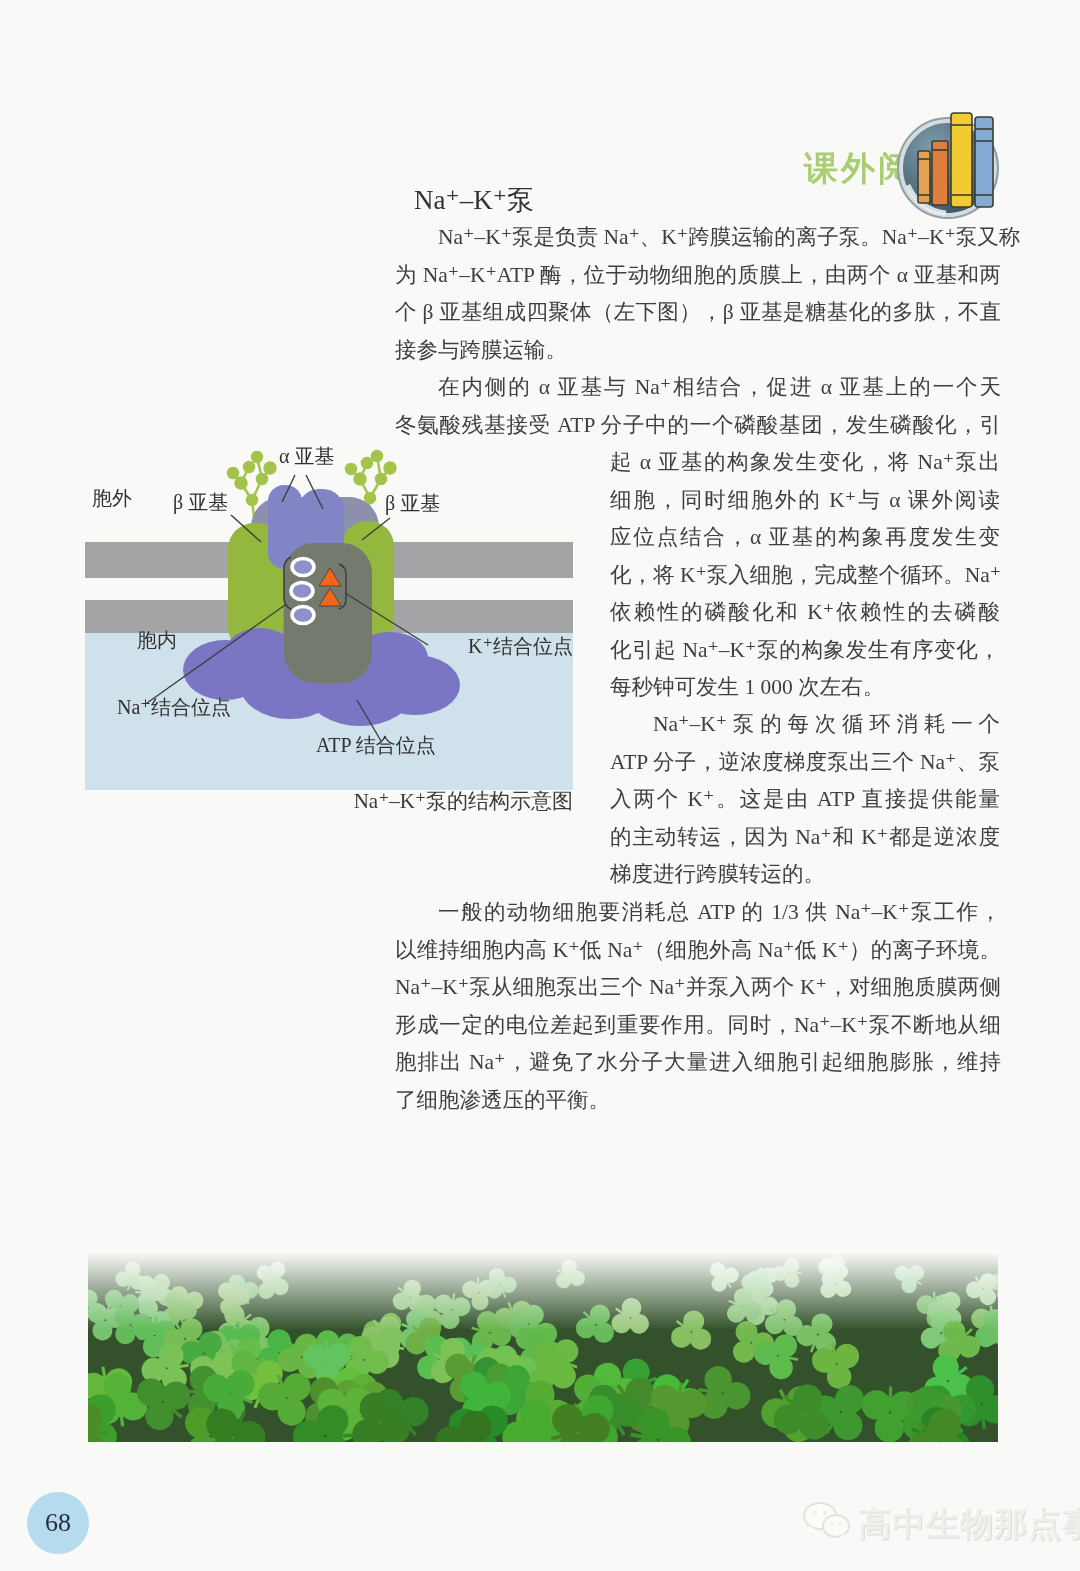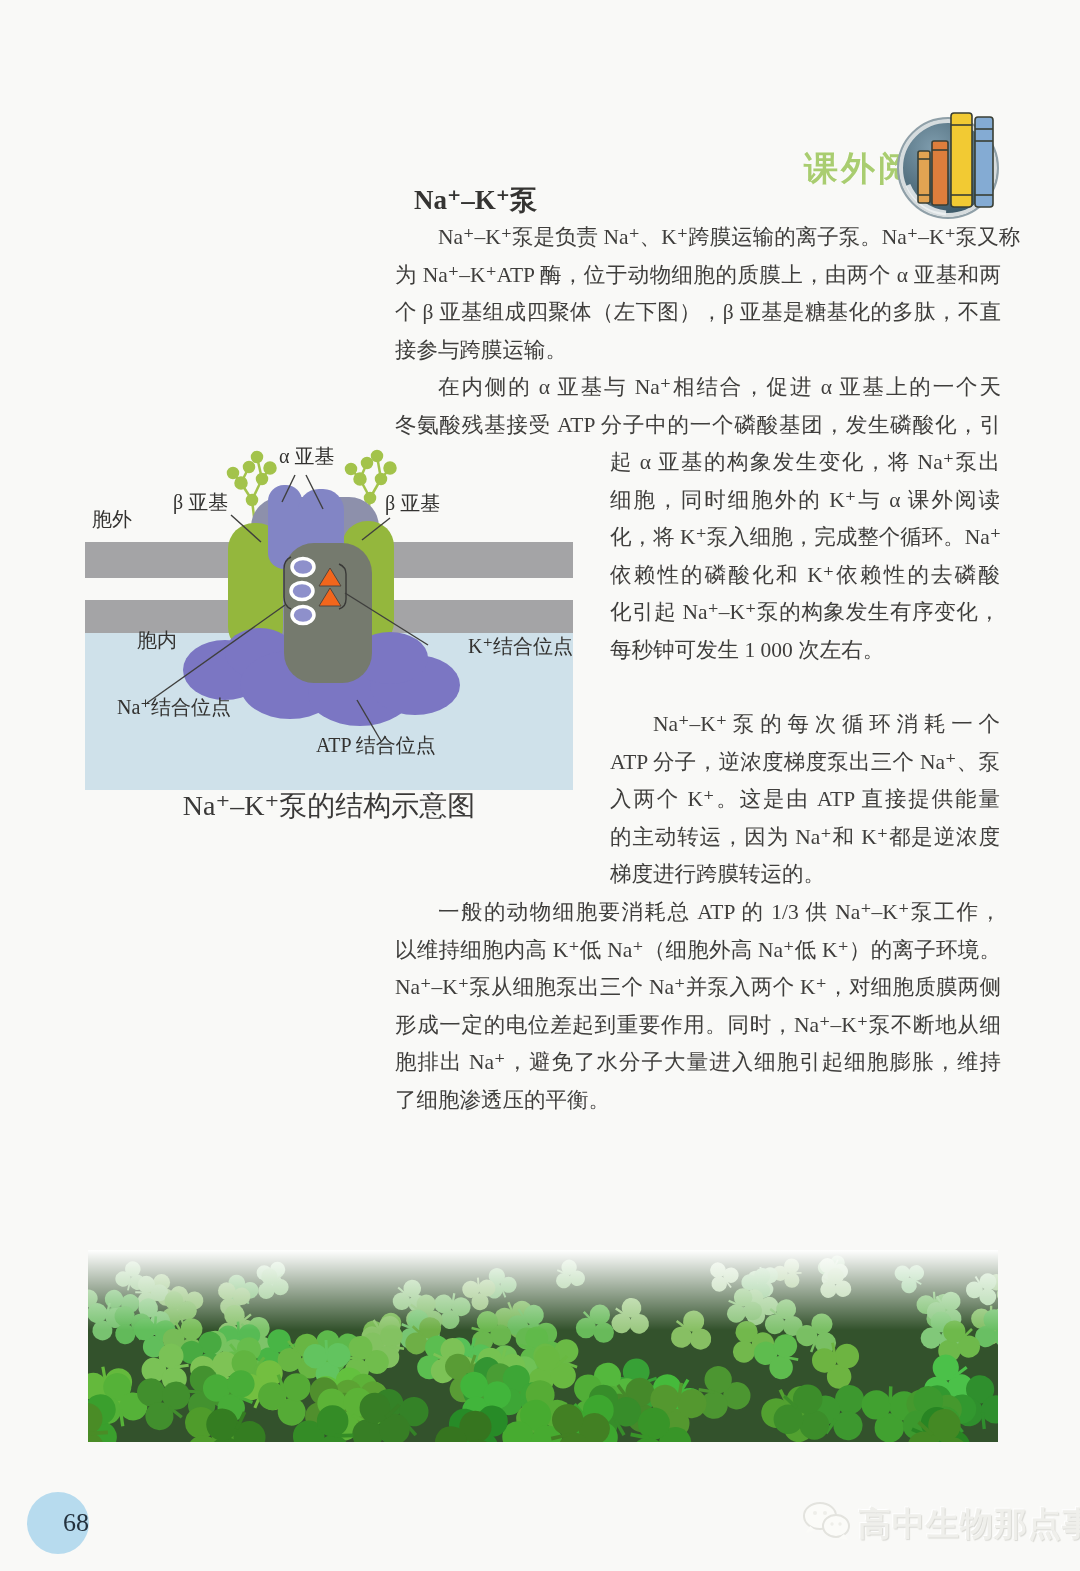--- a/index.html
+++ b/index.html
@@ -15,60 +15,60 @@
   .badge-label{
     position:absolute;left:804px;top:146px;
     font-family:"DejaVu Sans","Liberation Sans",sans-serif;
     font-weight:bold;font-size:34px;letter-spacing:3px;
     color:#a9cd70;text-shadow:0 0 2px #ffffff;
   }
   .badge-icon{position:absolute;left:888px;top:103px;}
   
   .title{
     position:absolute;left:414px;top:182px;
-    font-size:27px;font-weight:bold;color:#353432;
+    font-size:27px;font-weight:normal;color:#353432;
   }
   .block{position:absolute;font-size:21.5px;}
   .block .line{
     height:37.5px;line-height:37.5px;white-space:nowrap;
     text-align:justify;text-align-last:justify;
   }
   .block .line.indent{text-indent:43px;}
   .block .line.last{text-align-last:left;}
   #p1{left:395px;top:219px;width:606px;}
   #p2full{left:395px;top:369px;width:606px;}
   #p2wrap{left:610px;top:444px;width:390px;}
   #p3{left:610px;top:706px;width:390px;}
   #p4{left:395px;top:894px;width:606px;}
   
   .figure{position:absolute;left:85px;top:445px;width:488px;height:345px;}
   .figure svg{position:absolute;left:0;top:0;}
   .fig-label{
     position:absolute;font-size:20px;font-weight:400;color:#333230;
     white-space:nowrap;
   }
-  .lbl-extracell{left:7px;top:61px;}
+  .lbl-extracell{left:7px;top:40px;}
   .lbl-intracell{left:7px;top:182px;margin-left:45px;}
   .lbl-beta-left{left:88px;top:44px;}
   .lbl-alpha{left:194px;top:-2px;}
   .lbl-beta-right{left:300px;top:45px;}
   .lbl-k-site{left:347px;top:188px;margin-left:36px;}
   .lbl-na-site{left:32px;top:249px;}
   .lbl-atp-site{left:231px;top:287px;}
   .fig-caption{
     position:absolute;left:85px;top:787px;width:488px;
-    text-align:center;font-size:28px;color:#3a3938;
+    text-align:right;font-size:21px;color:#3a3938;
   }
   
   .photo{position:absolute;left:88px;top:1250px;width:910px;height:192px;}
   
   .page-num{
     position:absolute;left:27px;top:1492px;width:62px;height:62px;
     border-radius:50%;background:#b7dbee;
-    display:flex;align-items:center;justify-content:flex-end;
+    display:flex;align-items:center;justify-content:center;
     font-size:26px;color:#24323e;
   }
   .watermark{
     position:absolute;left:800px;top:1500px;
     display:flex;align-items:center;gap:6px;
   }
   .watermark .wm-text{
     font-family:"DejaVu Sans","Liberation Sans",sans-serif;
     font-size:33px;font-weight:600;color:#efefeb;
     text-shadow:1px 1px 1px #d9d9d4, -1px -1px 1px #ffffff;
@@ -121,20 +121,21 @@
   </div>
 
   <div class="block" id="p2full">
     <div class="line indent">在内侧的 α 亚基与 Na⁺相结合，促进 α 亚基上的一个天</div>
     <div class="line">冬氨酸残基接受 ATP 分子中的一个磷酸基团，发生磷酸化，引</div>
   </div>
 
   <div class="block" id="p2wrap">
     <div class="line">起 α 亚基的构象发生变化，将 Na⁺泵出</div>
     <div class="line">细胞，同时细胞外的 K⁺与 α 课外阅读</div>
+    <div class="line">应位点结合，α 亚基的构象再度发生变</div>
     <div class="line">化，将 K⁺泵入细胞，完成整个循环。Na⁺</div>
     <div class="line">依赖性的磷酸化和 K⁺依赖性的去磷酸</div>
     <div class="line">化引起 Na⁺–K⁺泵的构象发生有序变化，</div>
     <div class="line last">每秒钟可发生 1 000 次左右。</div>
   </div>
 
   <div class="block" id="p3">
     <div class="line indent">Na⁺–K⁺泵的每次循环消耗一个</div>
     <div class="line">ATP 分子，逆浓度梯度泵出三个 Na⁺、泵</div>
     <div class="line">入两个 K⁺。这是由 ATP 直接提供能量</div>

